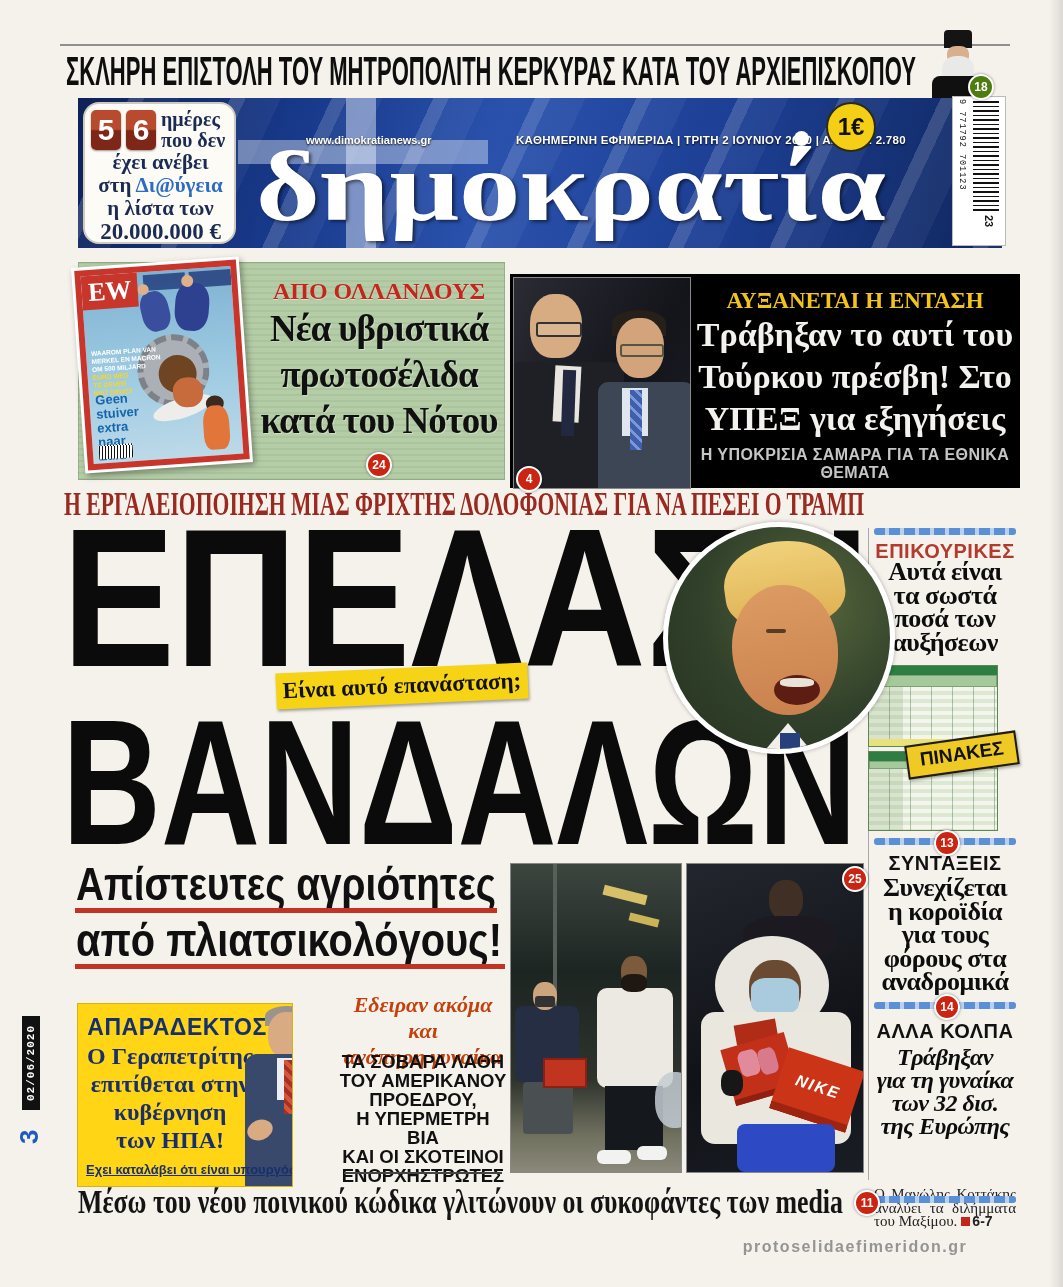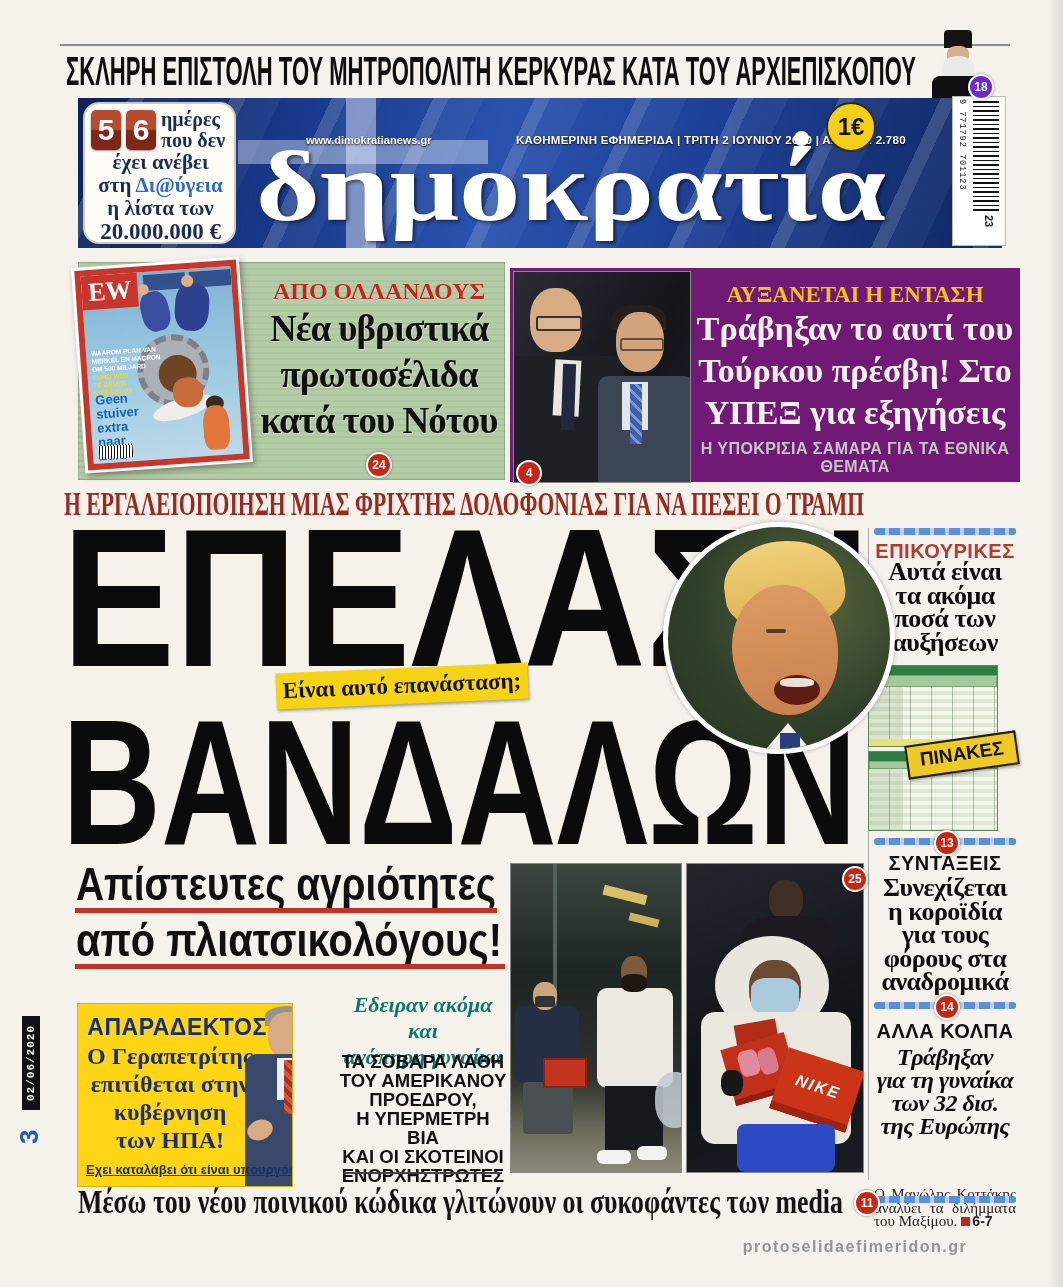--- a/index.html
+++ b/index.html
@@ -8,21 +8,21 @@
   .page::after{content:"";position:absolute;right:0;top:0;width:14px;height:100%;
         background:linear-gradient(90deg,rgba(0,0,0,0),rgba(0,0,0,.10));pointer-events:none;}
   .abs{position:absolute;}
   svg text{font-family:"Liberation Sans",sans-serif;}
   svg text.serif{font-family:"Liberation Serif",serif;}
 
   
   .badge{position:absolute;width:22px;height:22px;border-radius:50%;background:#cc2412;
          border:2px solid #fff;color:#fff;font:bold 12px/22px "Liberation Sans",sans-serif;
          text-align:center;box-shadow:0 0 3px rgba(0,0,0,.45);z-index:30;}
-  .badge.orange{background:#6d28d9;}
+  .badge.orange{background:#4d7c0f;}
 
   
   .masthead{left:78px;top:98px;width:924px;height:150px;
     background:linear-gradient(105deg,#0e2257 0%,#173787 22%,#2a52ad 45%,#1d3f95 68%,#10275e 100%);}
   .masthead::before{content:"";position:absolute;inset:0;
     background:repeating-linear-gradient(115deg,rgba(255,255,255,0) 0 46px,rgba(255,255,255,.16) 46px 60px,rgba(225,238,255,.05) 60px 92px);}
   .flag-v{position:absolute;left:268px;top:0;width:30px;height:100%;background:rgba(240,247,255,.45);}
   .flag-h{position:absolute;left:160px;top:42px;width:250px;height:24px;background:rgba(240,247,255,.40);}
   .mh-url{position:absolute;left:228px;top:36px;width:200px;color:#fff;font-weight:bold;font-size:11px;
           text-shadow:0 1px 2px #000;}
@@ -60,21 +60,21 @@
   .pr-robe{position:absolute;left:6px;top:46px;width:52px;height:24px;background:#101010;border-radius:8px 8px 0 0;}
 
   
   .panel-green{left:78px;top:262px;width:427px;height:218px;background:#b5cda6;box-shadow:inset 0 0 0 1px #9ab08c;}
   .panel-green::before{content:"";position:absolute;inset:0;
       background:repeating-linear-gradient(0deg,rgba(90,120,80,.10) 0 2px,rgba(255,255,255,0) 2px 6px);}
   .pg-kicker{position:absolute;left:178px;top:16px;width:246px;text-align:center;color:#c4251c;
       font:bold 24px "Liberation Serif",serif;text-shadow:0 1px 0 rgba(255,255,255,.5);}
   .pg-head{position:absolute;left:178px;top:44px;width:246px;text-align:center;color:#101010;
       font:bold 37px/46px "Liberation Serif",serif;letter-spacing:-1px;text-shadow:1px 1px 0 rgba(255,255,255,.35);}
-  .panel-black{left:510px;top:268px;width:510px;height:214px;background:#701a75;}
+  .panel-black{left:510px;top:274px;width:510px;height:214px;background:#000000;}
   .pb-kicker{position:absolute;left:188px;top:14px;width:314px;text-align:center;color:#f2c31b;
       font:bold 23px "Liberation Serif",serif;}
   .pb-head{position:absolute;left:184px;top:40px;width:322px;text-align:center;color:#f4f2ee;
       font:bold 34px/42px "Liberation Serif",serif;}
   .pb-sub{position:absolute;left:188px;top:172px;width:314px;text-align:center;color:#c6c6c6;
       font:bold 16px "Liberation Sans",sans-serif;letter-spacing:.4px;}
 
   
   .ew{left:6px;top:5px;width:168px;height:206px;transform:rotate(-4deg);background:#fff;
       box-shadow:2px 3px 6px rgba(0,0,0,.35);padding:3px;box-sizing:border-box;}
@@ -184,21 +184,21 @@
   .ga-photo{position:absolute;left:163px;top:0;width:95px;height:182px;}
   .gp-hair{position:absolute;left:24px;top:2px;width:44px;height:20px;background:#9a948c;border-radius:50% 50% 0 0;}
   .gp-head{position:absolute;left:27px;top:8px;width:38px;height:46px;background:#d9ab82;border-radius:45%;}
   .gp-body{position:absolute;left:4px;top:50px;width:88px;height:132px;background:#39496b;border-radius:12px 12px 0 0;}
   .gp-shirt{position:absolute;left:36px;top:54px;width:24px;height:42px;background:#eceff2;}
   .gp-tie{position:absolute;left:43px;top:56px;width:12px;height:54px;
       background:repeating-linear-gradient(45deg,#a63127 0 4px,#d4573c 4px 8px);}
   .gp-hand{position:absolute;left:6px;top:116px;width:26px;height:20px;background:#d9ab82;border-radius:50%;transform:rotate(-20deg);}
 
   
-  .caption{left:338px;top:992px;width:170px;text-align:center;color:#0f766e;
+  .caption{left:338px;top:992px;width:170px;text-align:center;color:#c2410c;
       font:bold italic 22px/26px "Liberation Serif",serif;}
   .deck{left:338px;top:1052px;width:170px;text-align:center;color:#111;
       font:bold 18.5px/19px "Liberation Sans",sans-serif;}
   .thinrule{position:absolute;height:2px;background:#444;}
 
   
   .vrule{left:868px;top:528px;width:1px;height:652px;background:#a8a8a8;position:absolute;}
   .bluediv{position:absolute;left:874px;width:142px;height:7px;border-radius:3px;
       background:repeating-linear-gradient(90deg,#5b8fd6 0 11px,#b9d0ee 11px 15px);}
   .sb-kicker{position:absolute;left:874px;width:142px;text-align:center;
@@ -457,21 +457,21 @@
     <text class="serif" x="2" y="31" font-size="33" font-weight="bold" fill="#141414" textLength="765" lengthAdjust="spacingAndGlyphs">Μέσω του νέου ποινικού κώδικα γλιτώνουν οι συκοφάντες των media</text>
   </svg>
   <div class="badge" style="left:854px;top:1190px;">11</div>
 
   <div class="vrule"></div>
   <div class="bluediv" style="top:528px;"></div>
 
   <div class="sb-kicker red" style="top:540px;">ΕΠΙΚΟΥΡΙΚΕΣ</div>
   <div class="sb-head" style="top:560px;">
     <div>Αυτά είναι</div>
-    <div>τα ακόμα</div>
+    <div>τα σωστά</div>
     <div>ποσά των</div>
     <div>αυξήσεων</div>
   </div>
   <div class="gtable" style="top:666px;">
     <div class="gt-title"></div>
     <div class="gt-sub"></div>
     <div class="gt-rows" style="height:52px;"></div>
     <div class="gt-note"></div>
   </div>
   <div class="gtable" style="top:752px;">

